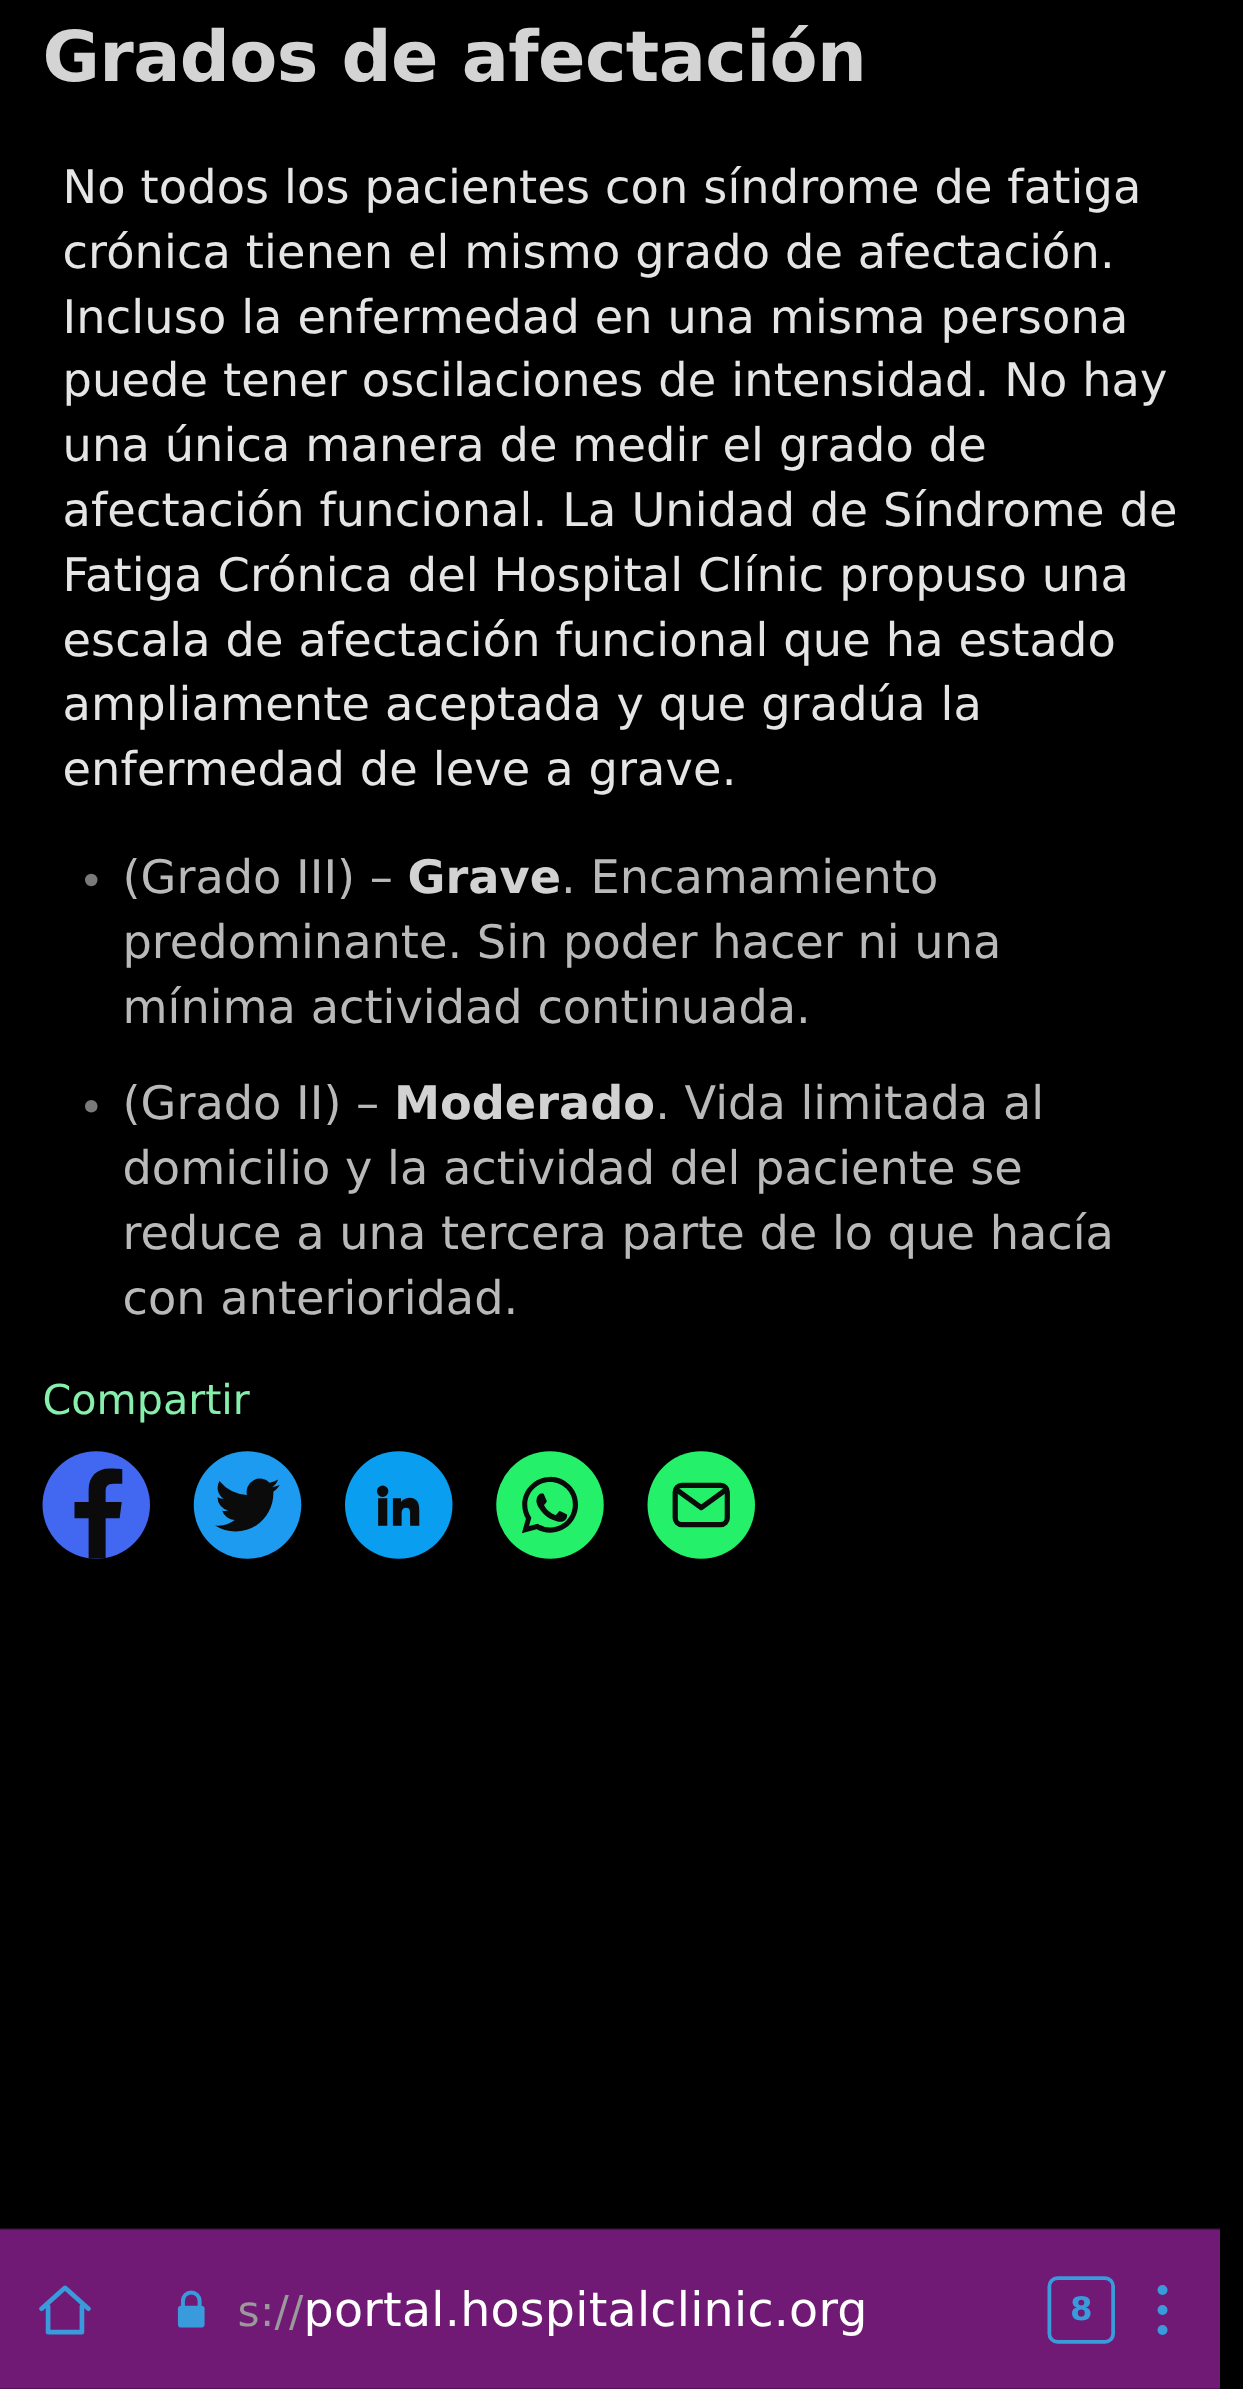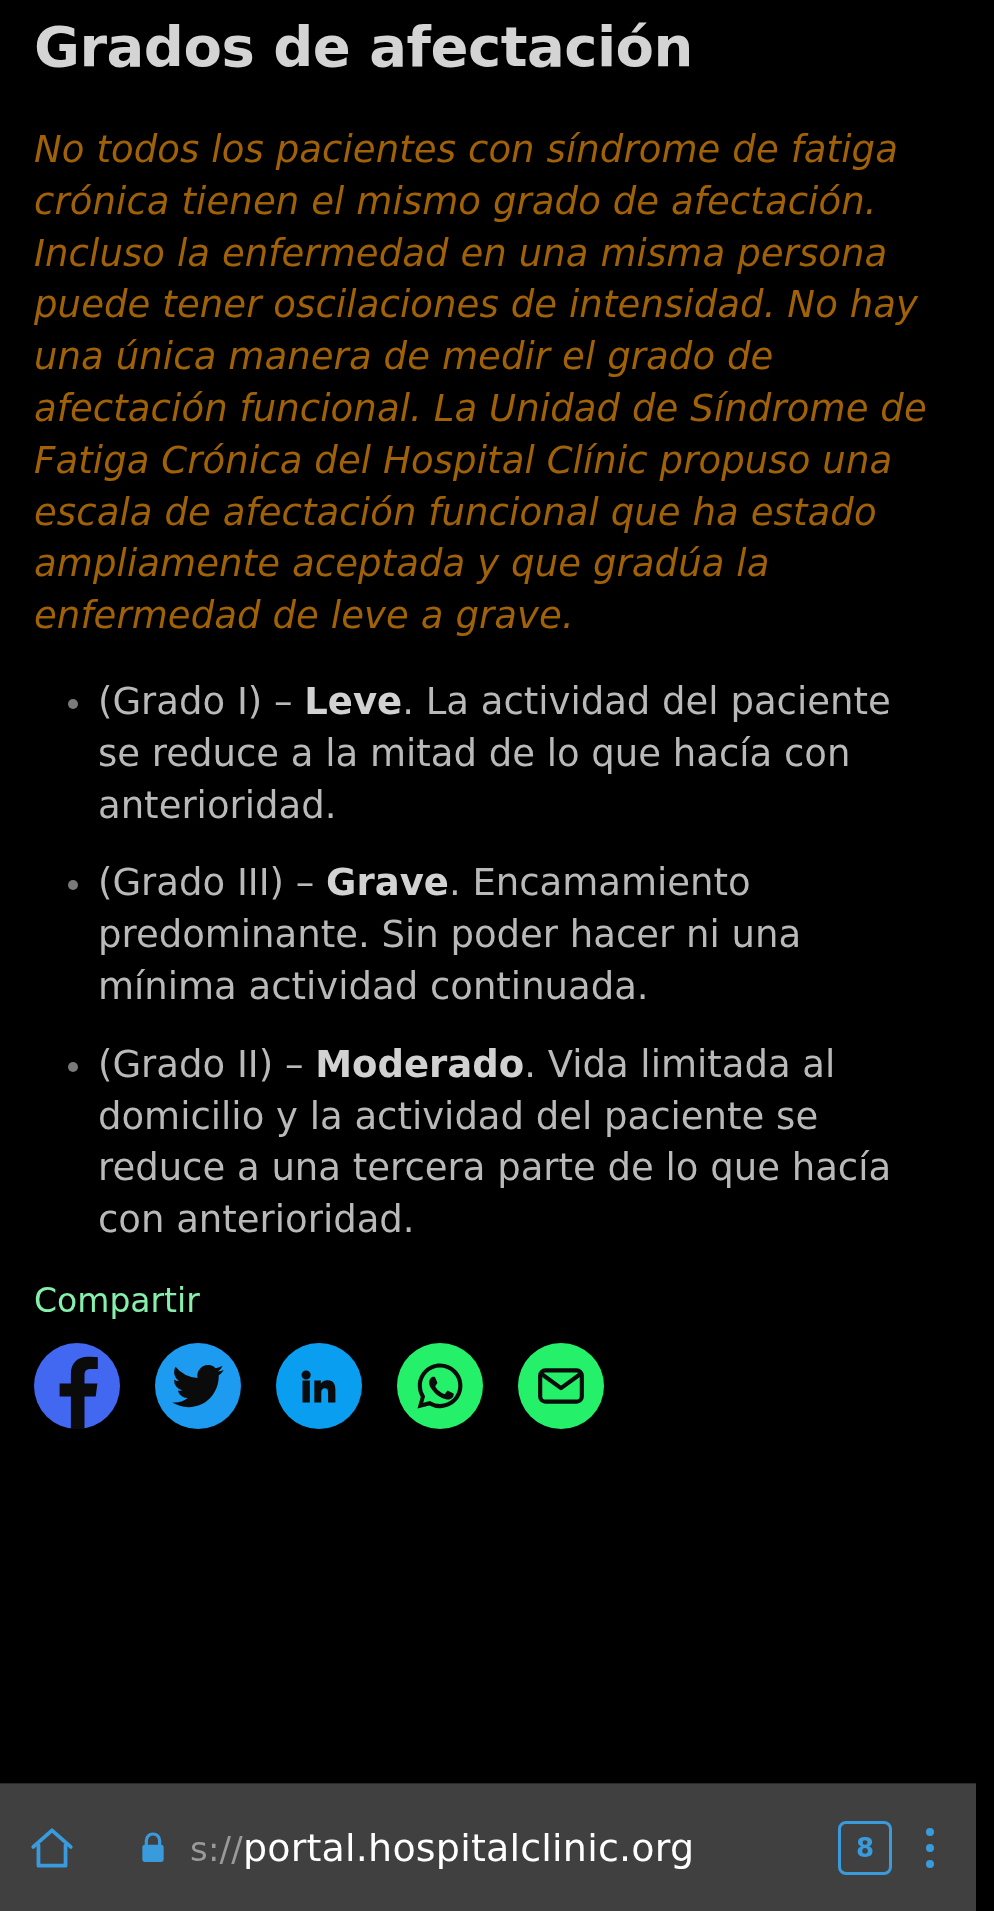--- a/index.html
+++ b/index.html
@@ -29,26 +29,25 @@
   h1.article-title {
     margin: 0;
     padding-top: 12px;
     font-size: 56px;
     line-height: 1.25;
     font-weight: bold;
     color: #d4d4d4;
     letter-spacing: -0.5px;
   }
   p.intro {
-    margin: 42px 0 0 0;
+    margin: 42px 0 0 16px;
     font-size: 37px;
     line-height: 1.4;
-    color: #a16207;
+    color: #e5e5e5;
     letter-spacing: 0.1px;
-    font-style: italic;
   }
   ul.grades {
     margin: 34px 0 0 0;
     padding: 0 0 0 34px;
     list-style: none;
   }
   ul.grades > li {
     position: relative;
     margin: 0 0 26px 0;
     padding-left: 30px;
@@ -93,21 +92,21 @@
     justify-content: center;
     flex: 0 0 auto;
   }
   .share-btn svg { display: block; }
   .browser-bar {
     position: absolute;
     left: 0;
     right: 0;
     bottom: 0;
     height: 128px;
-    background: #404040;
+    background: #701a75;
     border-top: 1px solid #2a2a2a;
     display: flex;
     align-items: center;
     padding: 0 26px;
     box-sizing: border-box;
     gap: 18px;
   }
   .home-icon {
     width: 52px;
     height: 52px;
@@ -180,23 +179,20 @@
 
 <div class="page">
 
   <div class="content">
 
     <h1 class="article-title">Grados de afectación</h1>
 
     <p class="intro">No todos los pacientes con síndrome de fatiga crónica tienen el mismo grado de afectación. Incluso la enfermedad en una misma persona puede tener oscilaciones de intensidad. No hay una única manera de medir el grado de afectación funcional. La Unidad de Síndrome de Fatiga Crónica del Hospital Clínic propuso una escala de afectación funcional que ha estado ampliamente aceptada y que gradúa la enfermedad de leve a grave.</p>
 
     <ul class="grades">
-      <li>
-        <span class="bullet"></span><span>(Grado I) – </span><strong>Leve</strong><span>. La actividad del paciente se reduce a la mitad de lo que hacía con anterioridad.</span>
-      </li>
       <li>
         <span class="bullet"></span><span>(Grado III) – </span><strong>Grave</strong><span>. Encamamiento predominante. Sin poder hacer ni una mínima actividad continuada.</span>
       </li>
       <li>
         <span class="bullet"></span><span>(Grado II) – </span><strong>Moderado</strong><span>. Vida limitada al domicilio y la actividad del paciente se reduce a una tercera parte de lo que hacía con anterioridad.</span>
       </li>
     </ul>
 
     <div class="share-label">Compartir</div>
 

